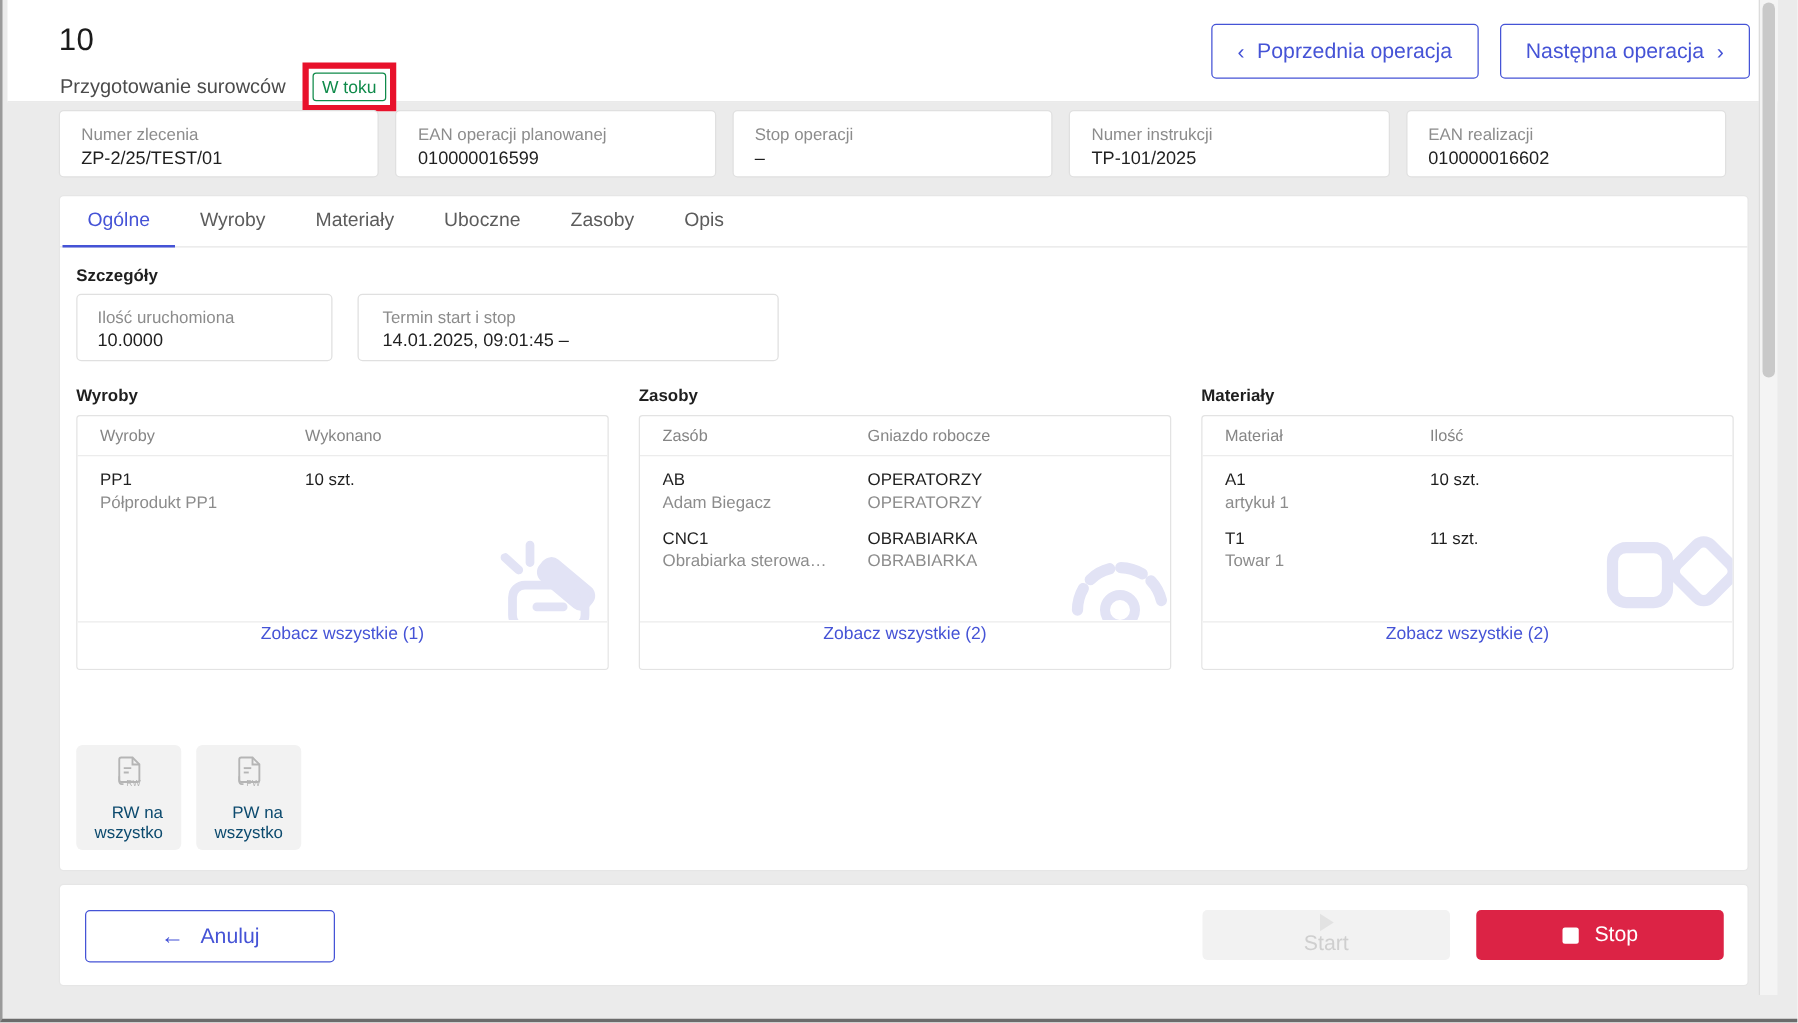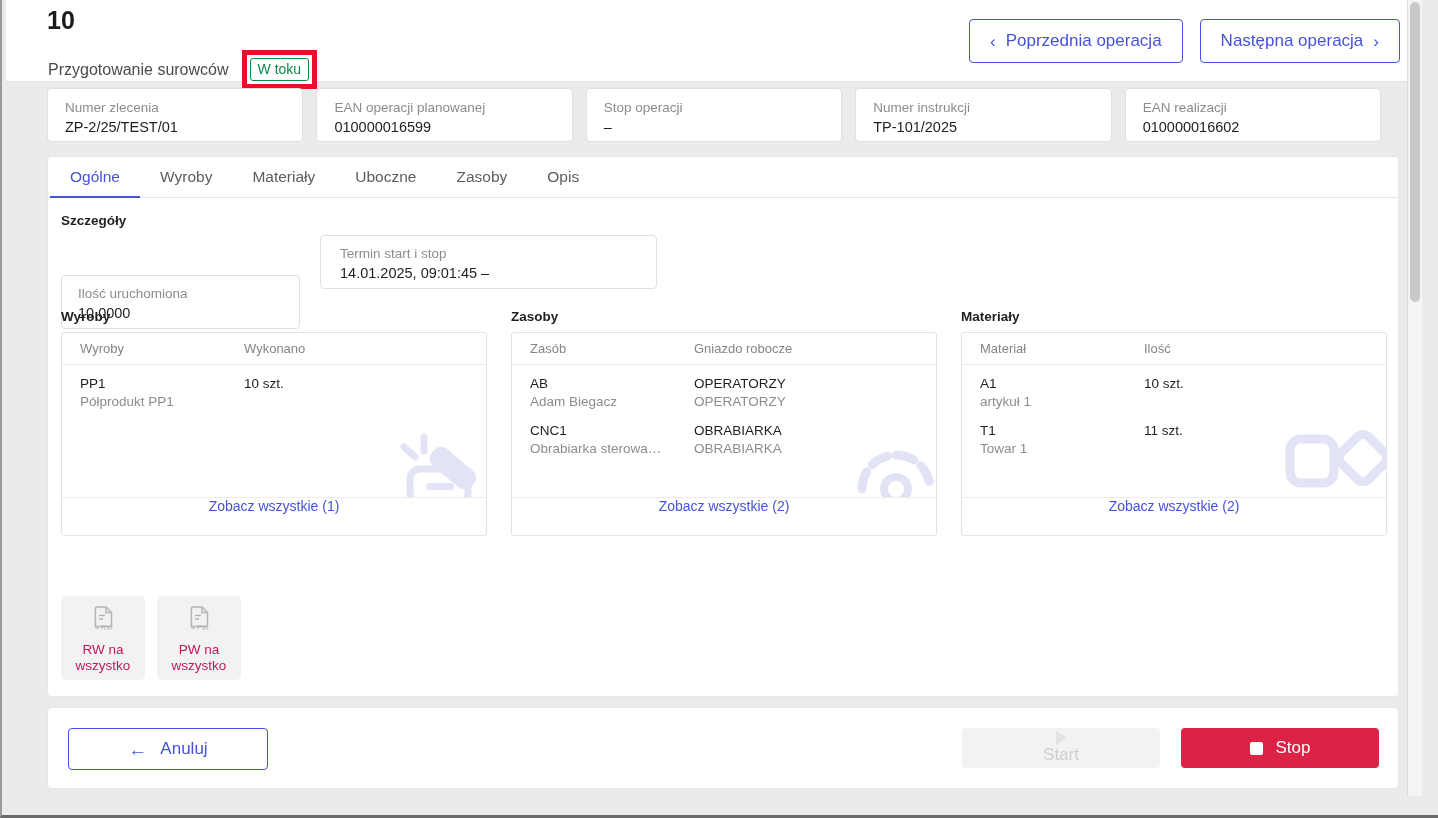--- a/index.html
+++ b/index.html
@@ -37,23 +37,23 @@
   .header {
     position: absolute;
     left: 0; top: 0;
     width: 1416px;
     height: 81px;
     background: #ffffff;
     border-bottom: 1px solid #e3e3e3;
   }
   .op-number {
     position: absolute;
-    left: 41px; top: 6px;
+    left: 41px; top: 18px;
     font-size: 25px;
-    font-weight: bold;
+    font-weight: normal;
     color: #1b1b1b;
     letter-spacing: .2px;
   }
   .op-title-row {
     position: absolute;
     left: 42px; top: 50px;
     display: flex;
     align-items: center;
     gap: 4px;
   }
@@ -104,20 +104,21 @@
 
   
   .info-strip {
     position: absolute;
     left: 0; top: 88px;
     width: 1416px;
     display: flex;
     gap: 13px;
     padding: 0 41px;
     box-sizing: border-box;
+    justify-content: flex-end;
   }
   .info-card {
     flex: 1 1 0;
     background: #ffffff;
     border: 1px solid #e0e0e0;
     border-radius: 4px;
     height: 54px;
     padding: 10px 17px 0 17px;
     box-sizing: border-box;
     overflow: hidden;
@@ -185,21 +186,21 @@
     gap: 20px;
   }
   .det-card {
     background: #ffffff;
     border: 1px solid #e0e0e0;
     border-radius: 4px;
     height: 54px;
     padding: 9px 16px 0 16px;
     box-sizing: border-box;
   }
-  .det-card.w1 { width: 239px; margin-top: 40px; }
+  .det-card.w1 { width: 205px; }
   .det-card.w2 { width: 337px; padding-left: 19px; }
 
   
   .tables-row {
     position: absolute;
     left: 13px; top: 152px;
     width: 1326px;
     display: flex;
     gap: 24px;
   }
@@ -298,22 +299,22 @@
     border-radius: 5px;
     display: flex;
     flex-direction: column;
     align-items: center;
     justify-content: center;
     gap: 5px;
     cursor: pointer;
   }
   .doc-btn-label {
     font-size: 13.5px;
-    color: #be185d;
-    text-align: center;
+    color: #0c4a6e;
+    text-align: right;
     line-height: 16px;
   }
 
   
   .bottombar {
     position: absolute;
     left: 41px; top: 707px;
     width: 1352px;
     height: 82px;
     background: #ffffff;

